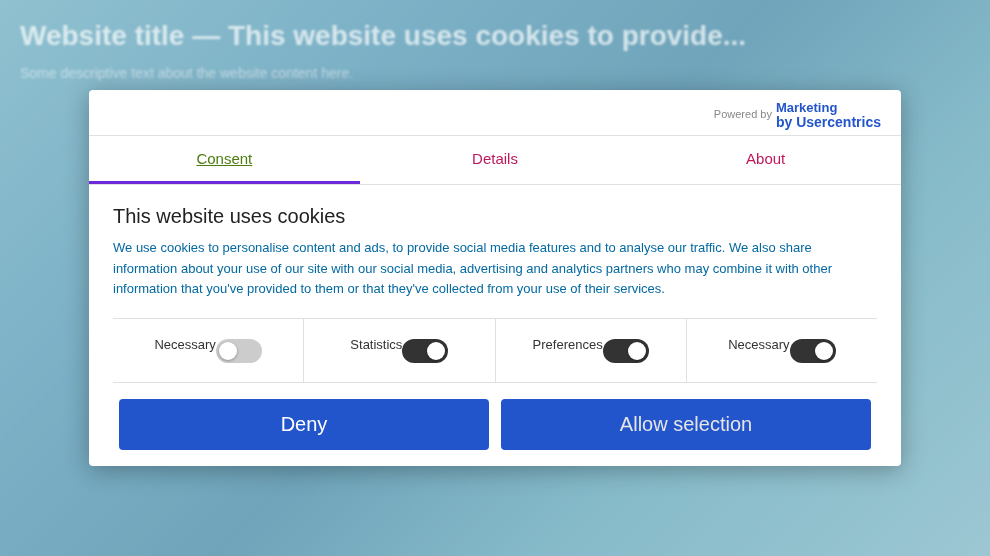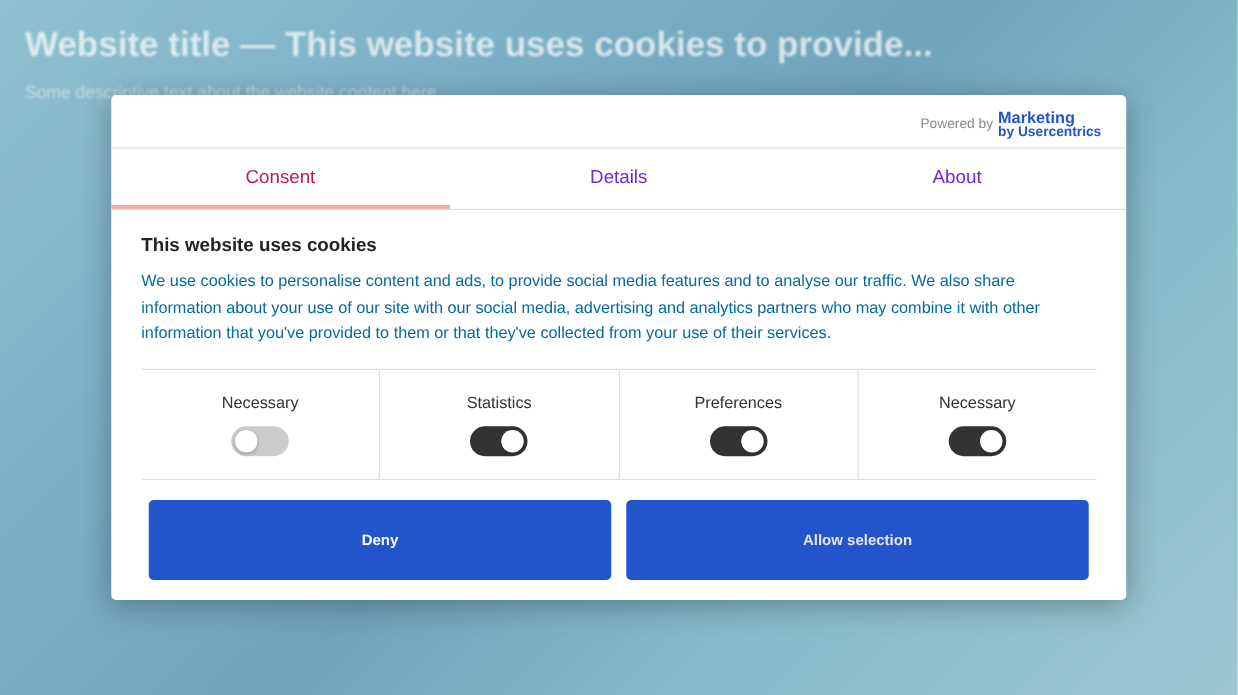--- a/index.html
+++ b/index.html
@@ -84,56 +84,57 @@
       font-size: 13px;
       font-weight: bold;
       color: #222;
     }
 
     .cb-logo span {
       color: #2255cc;
     }
 
     .cb-logo-sub {
-      font-size: 11px;
+      font-size: 14px;
       color: #888;
       display: block;
       line-height: 1;
     }
 
     
     .tabs {
       display: flex;
       border-bottom: 1px solid #e0e0e0;
     }
 
     .tab {
       flex: 1;
       text-align: center;
       padding: 14px 10px;
       font-size: 15px;
-      color: #6d28d9;
+      color: #be185d;
       cursor: pointer;
       border-bottom: 3px solid transparent;
       font-weight: 500;
     }
 
     .tab.active {
-      color: #be185d;
-      border-bottom: 3px solid #fca5a5;
+      color: #4d7c0f;
+      border-bottom: 3px solid #6d28d9;
+      text-decoration: underline;
     }
 
     
     .dialog-content {
       padding: 20px 24px 0 24px;
     }
 
     .dialog-title {
-      font-size: 15px;
-      font-weight: bold;
+      font-size: 20px;
+      font-weight: normal;
       color: #222;
       margin-bottom: 10px;
     }
 
     .dialog-text {
       font-size: 13px;
       color: #0369a1;
       line-height: 1.6;
       margin-bottom: 18px;
     }
@@ -141,21 +142,21 @@
     
     .toggles-row {
       display: flex;
       border-top: 1px solid #e0e0e0;
       border-bottom: 1px solid #e0e0e0;
     }
 
     .toggle-cell {
       flex: 1;
       display: flex;
-      flex-direction: column;
+      flex-direction: row;
       align-items: center;
       justify-content: center;
       padding: 18px 10px;
       border-right: 1px solid #e0e0e0;
     }
 
     .toggle-cell:last-child {
       border-right: none;
     }
 
@@ -205,23 +206,23 @@
 
     
     .buttons-row {
       display: flex;
       padding: 16px 0 16px 0;
       gap: 0;
     }
 
     .btn {
       flex: 1;
-      padding: 25px 10px;
-      font-size: 12px;
-      font-weight: bold;
+      padding: 14px 10px;
+      font-size: 20px;
+      font-weight: normal;
       border: none;
       border-radius: 4px;
       cursor: pointer;
       margin: 0 6px;
     }
 
     .btn-deny {
       background: #2255cc;
       color: #fff;
     }

